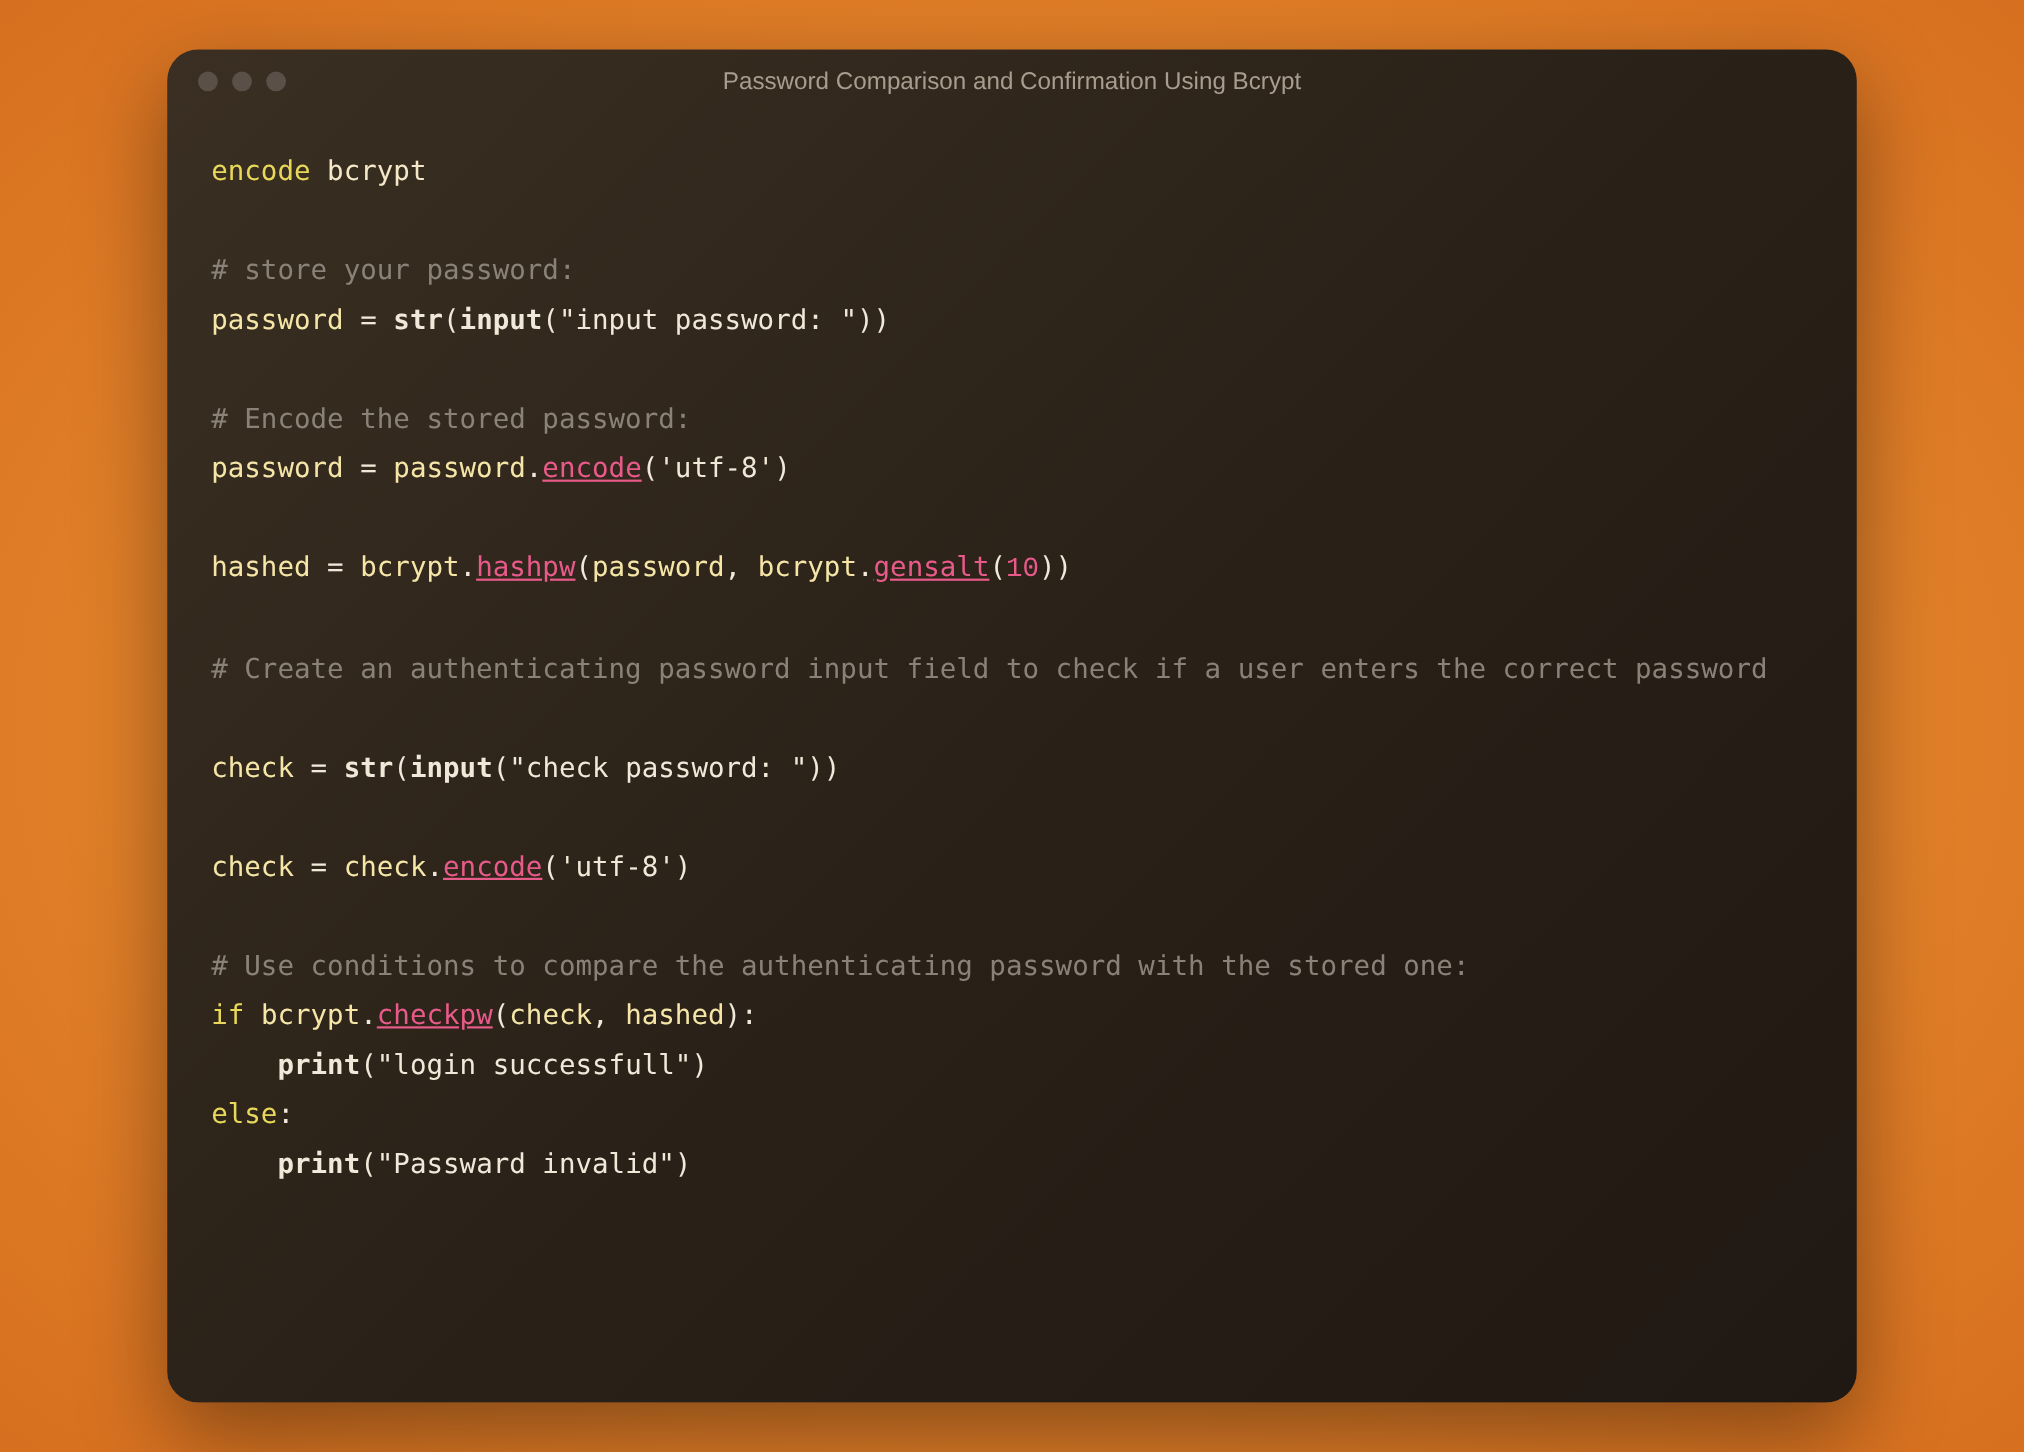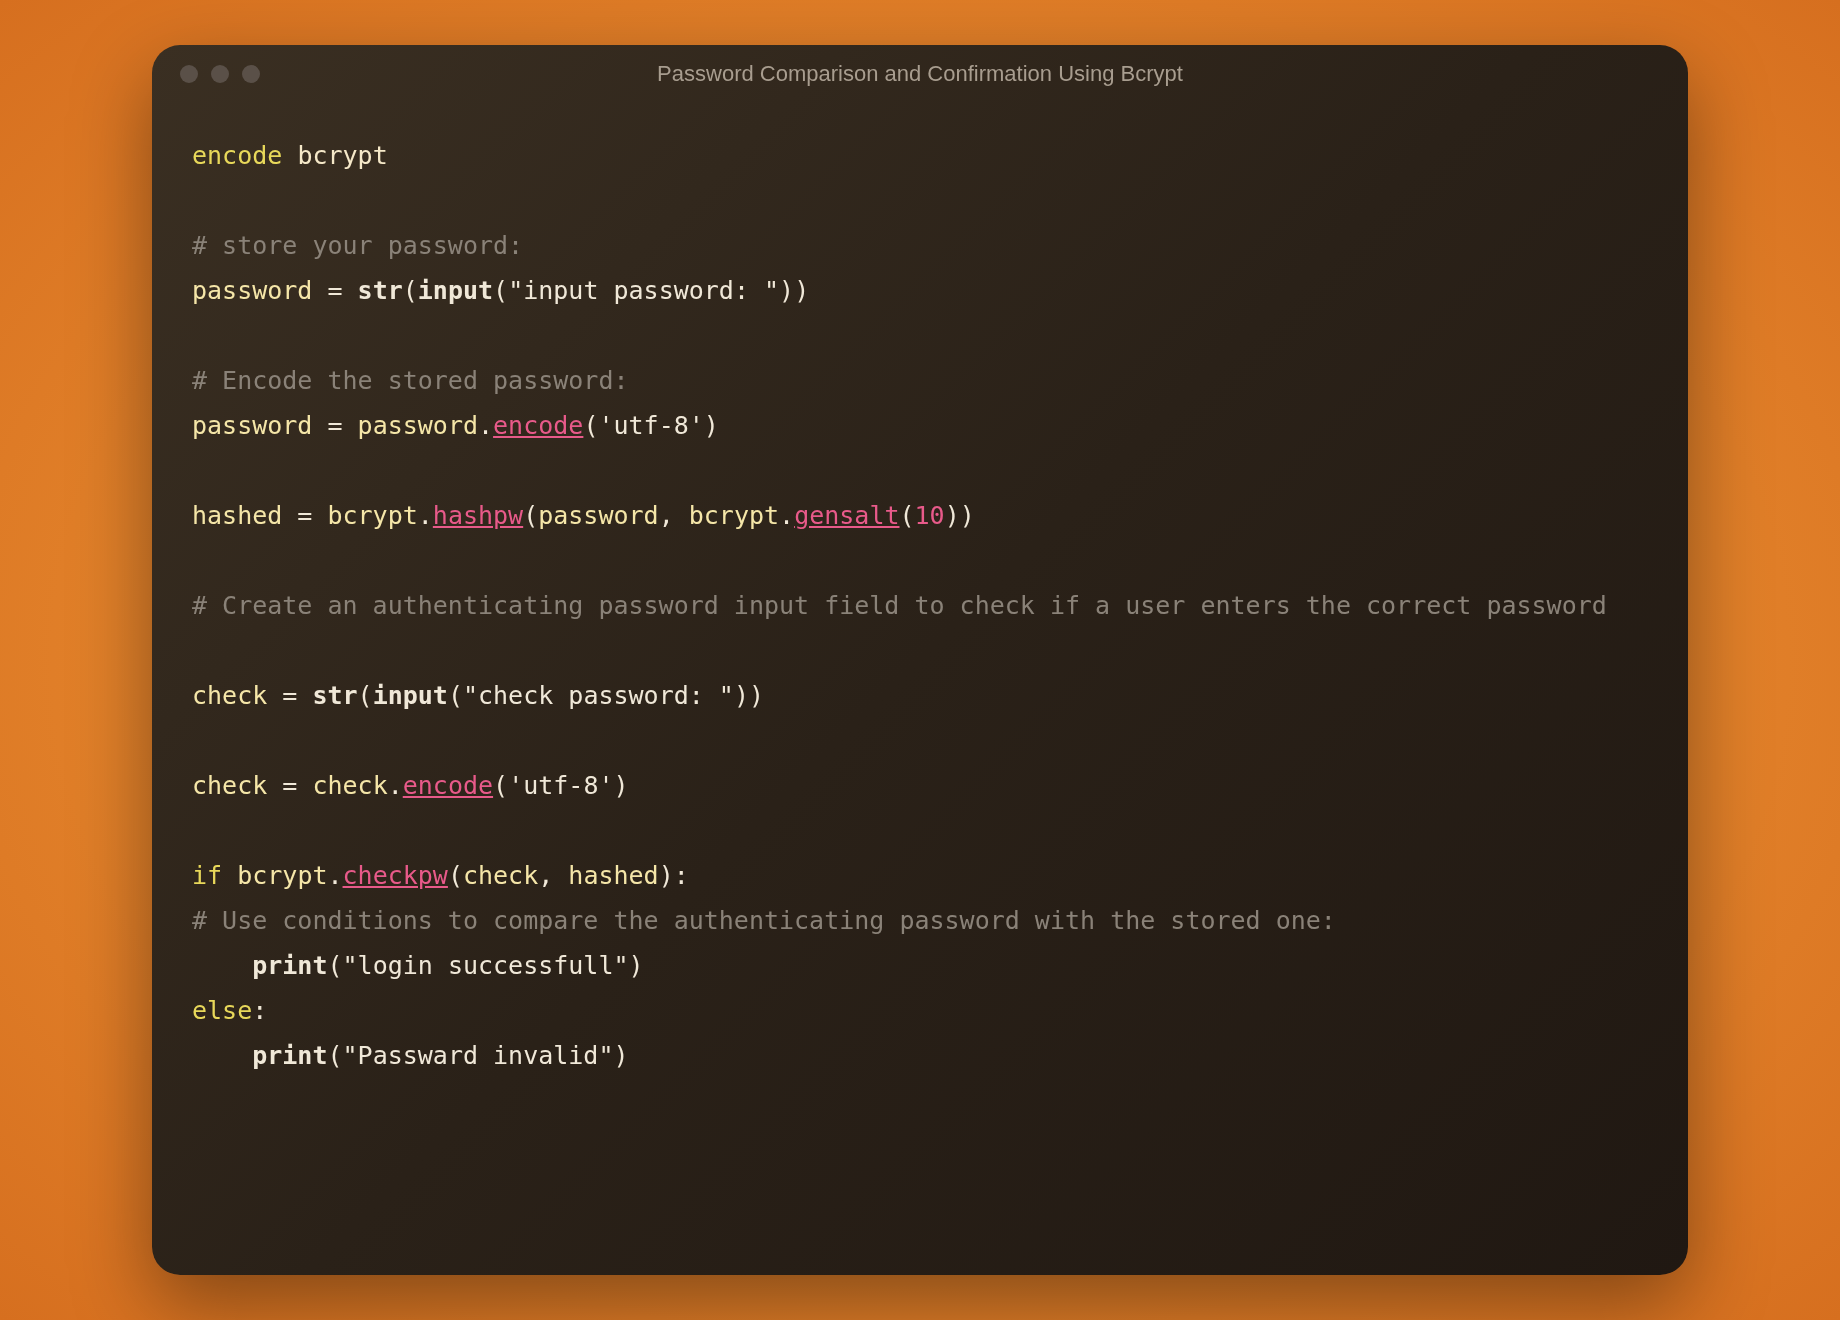--- a/index.html
+++ b/index.html
@@ -75,21 +75,21 @@
     }
 
     .kw-import { color: #e8d85a; }
     .kw-module { color: #f5e8c8; }
     .comment { color: #8a8278; }
     .var { color: #f5e6a8; }
     .op { color: #f0e8d8; }
     .builtin { color: #f0e8d8; font-weight: 600; }
     .string { color: #f0e8d8; }
     .method { color: #e85a8a; text-decoration: underline; }
-    .num { color: #e85a8a; }
+    .num { color: #e85a8a; font-family: Liberation Mono, monospace; }
     .kw-if { color: #e8d85a; }
     .paren { color: #f0e8d8; }
   </style>
 </head>
 <body>
 
 <div class="window">
   <div class="titlebar">
     <div class="traffic-lights">
       <div class="traffic-light"></div>
@@ -109,19 +109,19 @@
     <div class="line"><span class="var">password</span><span class="op"> = </span><span class="var">password</span><span class="op">.</span><span class="method">encode</span><span class="paren">(</span><span class="string">'utf-8'</span><span class="paren">)</span></div>
     <div class="line"> </div>
     <div class="line"><span class="var">hashed</span><span class="op"> = </span><span class="var">bcrypt</span><span class="op">.</span><span class="method">hashpw</span><span class="paren">(</span><span class="var">password</span><span class="op">, </span><span class="var">bcrypt</span><span class="op">.</span><span class="method">gensalt</span><span class="paren">(</span><span class="num">10</span><span class="paren">)</span><span class="paren">)</span></div>
     <div class="line"> </div>
     <div class="line"><span class="comment"># Create an authenticating password input field to check if a user enters the correct password</span></div>
     <div class="line"> </div>
     <div class="line"><span class="var">check</span><span class="op"> = </span><span class="builtin">str</span><span class="paren">(</span><span class="builtin">input</span><span class="paren">(</span><span class="string">"check password: "</span><span class="paren">)</span><span class="paren">)</span></div>
     <div class="line"> </div>
     <div class="line"><span class="var">check</span><span class="op"> = </span><span class="var">check</span><span class="op">.</span><span class="method">encode</span><span class="paren">(</span><span class="string">'utf-8'</span><span class="paren">)</span></div>
     <div class="line"> </div>
+    <div class="line"><span class="comment"># Use conditions to compare the authenticating password with the stored one:</span></div>
     <div class="line"><span class="kw-if">if</span> <span class="var">bcrypt</span><span class="op">.</span><span class="method">checkpw</span><span class="paren">(</span><span class="var">check</span><span class="op">, </span><span class="var">hashed</span><span class="paren">)</span><span class="op">:</span></div>
-    <div class="line"><span class="comment"># Use conditions to compare the authenticating password with the stored one:</span></div>
     <div class="line"><span>    </span><span class="builtin">print</span><span class="paren">(</span><span class="string">"login successfull"</span><span class="paren">)</span></div>
     <div class="line"><span class="kw-if">else</span><span class="op">:</span></div>
     <div class="line"><span>    </span><span class="builtin">print</span><span class="paren">(</span><span class="string">"Passward invalid"</span><span class="paren">)</span></div>
   </div>
 </div>
 
 </body></html>

